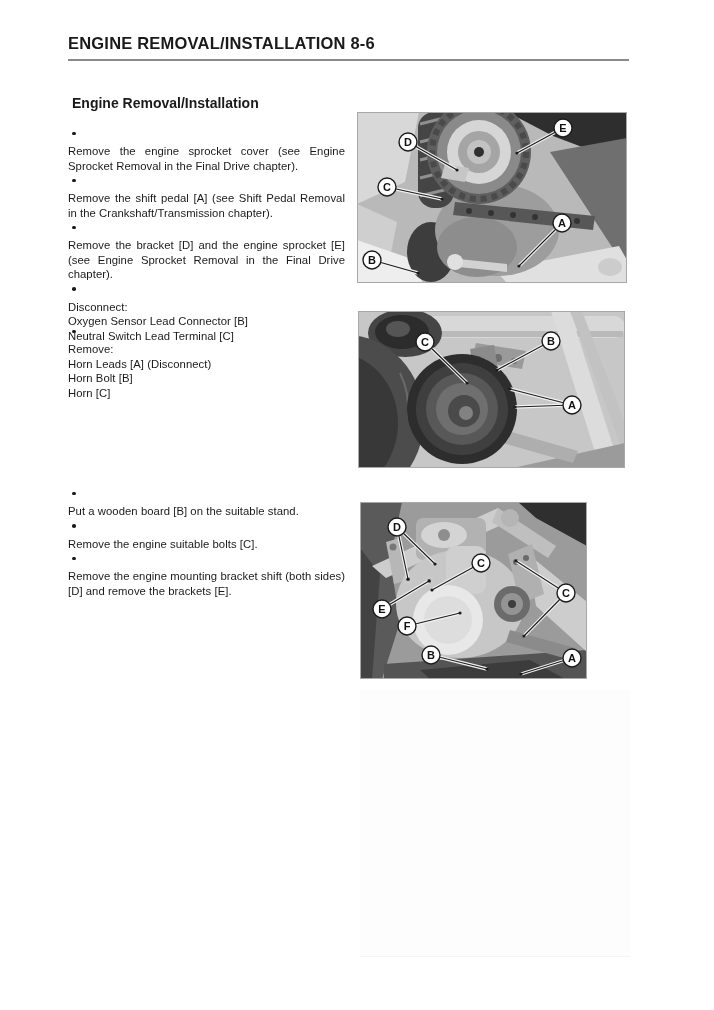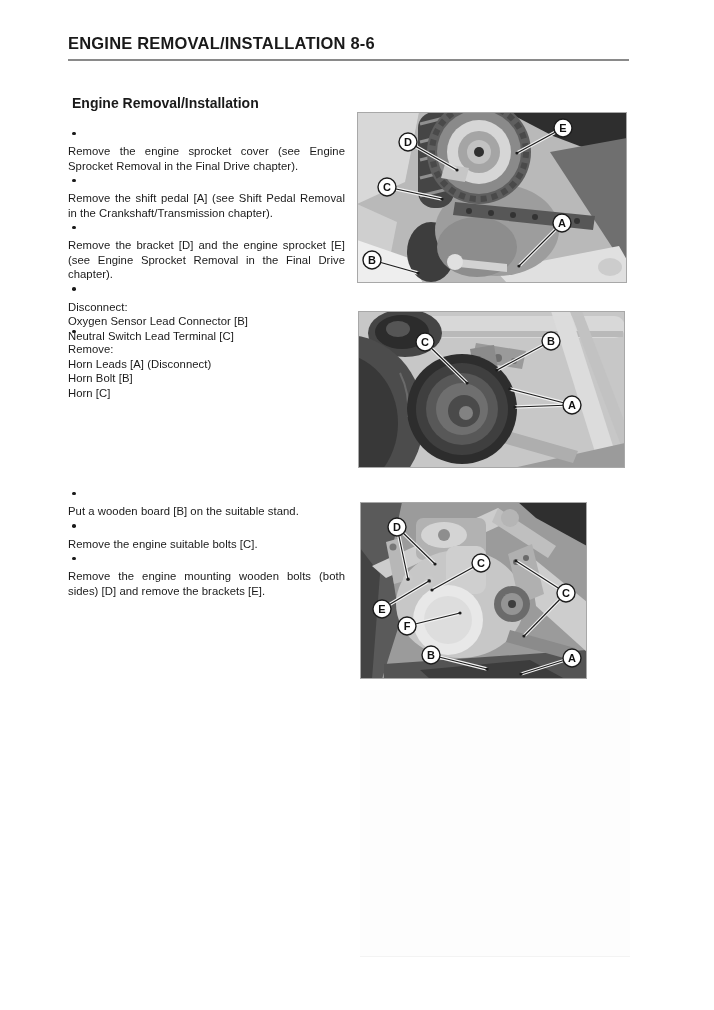--- a/index.html
+++ b/index.html
@@ -63,21 +63,21 @@
       <div class="bullet-item">
         <span class="dot"></span>
         <div class="btxt">Put a wooden board [B] on the suitable stand.</div>
       </div>
       <div class="bullet-item">
         <span class="dot"></span>
         <div class="btxt">Remove the engine suitable bolts [C].</div>
       </div>
       <div class="bullet-item">
         <span class="dot"></span>
-        <div class="btxt">Remove the engine mounting wooden bolts (both sides) [D] and remove the brackets [E].</div>
+        <div class="btxt">Remove the engine mounting bracket shift (both sides) [D] and remove the brackets [E].</div>
       </div>
     </div>
 
   <div class="figure f0">
     <svg width="270" height="171" viewBox="0 0 270 171">
       <rect width="270" height="171" fill="#b9b9b9"></rect>
       <polygon points="0,0 62,0 48,70 0,92" fill="#d8d8d8"></polygon>
       <polygon points="0,92 40,110 28,171 0,171" fill="#cfcfcf"></polygon>
       <polygon points="0,128 52,146 66,171 0,171" fill="#eeeeee"></polygon>
       <polygon points="150,0 270,0 270,52 196,24" fill="#2e2e2e"></polygon>

